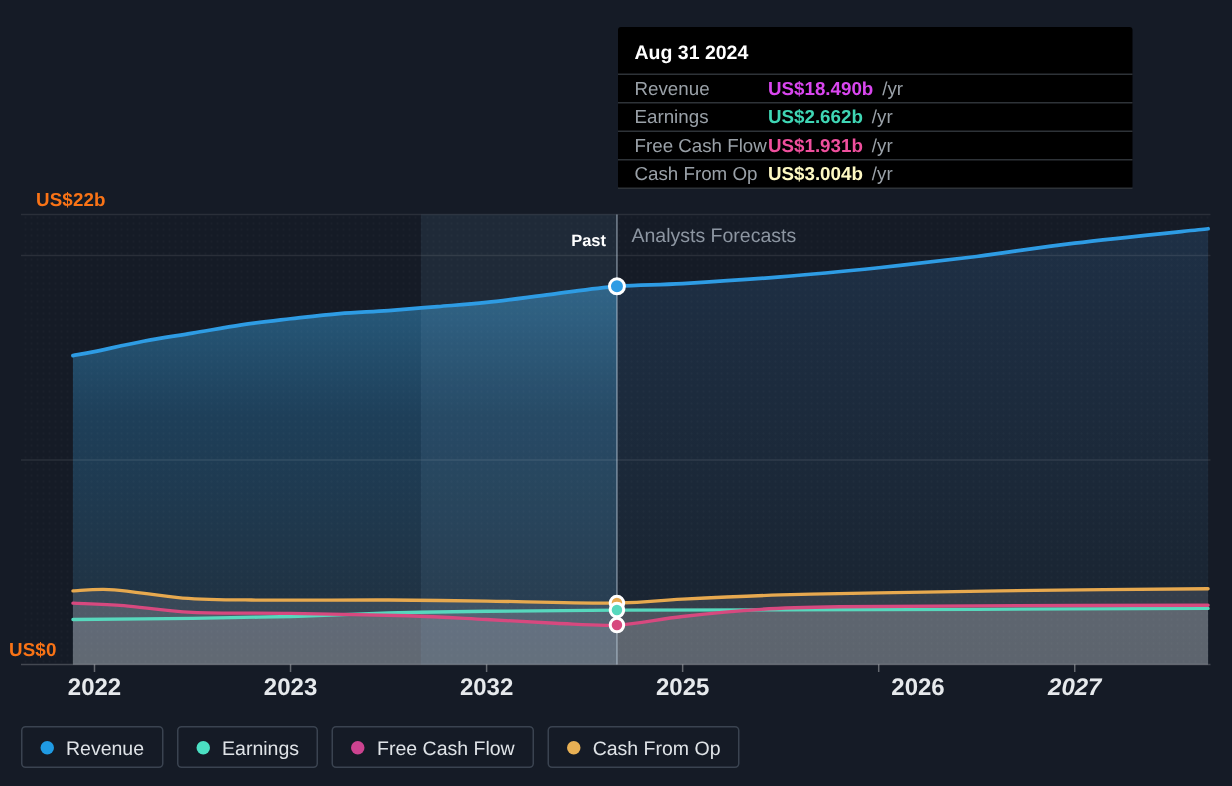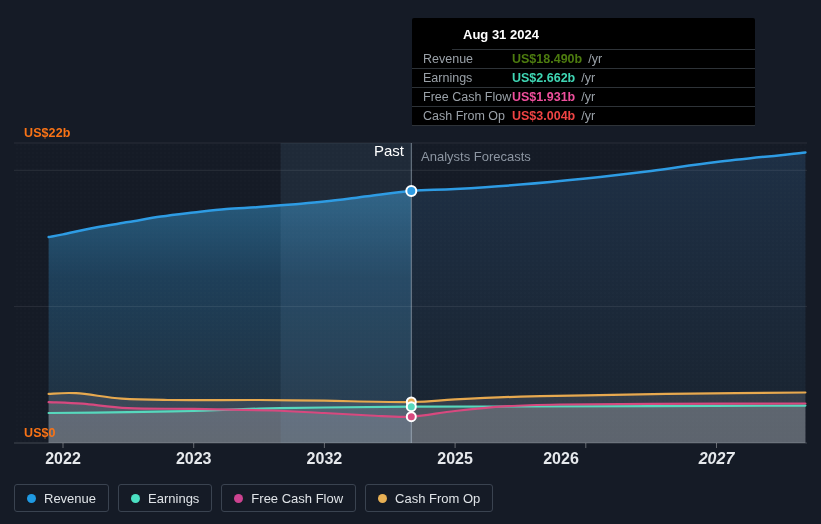--- a/index.html
+++ b/index.html
@@ -6,29 +6,29 @@
   body{
     width:821px;height:524px;position:relative;overflow:hidden;
     background:#151b26;
     font-family:"Liberation Sans",sans-serif;
     -webkit-font-smoothing:antialiased;
   }
   .stage{position:absolute;inset:0;}
   #chart{position:absolute;left:0;top:0;}
   .ylabel{position:absolute;color:#f97316;font-size:12.5px;font-weight:700;letter-spacing:.1px;}
   .ylabel.top{left:24px;top:126px;}
-  .ylabel.bottom{left:24px;top:426px;}
-  .past-label{position:absolute;top:142px;right:417px;color:#ffffff;font-size:15px;font-weight:400;}
+  .ylabel.bottom{left:6px;top:426px;}
+  .past-label{position:absolute;top:155px;right:417px;color:#ffffff;font-size:11px;font-weight:700;}
   .forecast-label{position:absolute;top:149px;left:421px;color:#8d96a2;font-size:13px;}
   .xlab{position:absolute;top:450px;transform:translateX(-50%);color:#e6e9ec;font-size:16px;font-weight:700;}
   .tooltip{
     position:absolute;left:412px;top:18px;width:343px;box-sizing:border-box;
     background:#000000;border-radius:2px;padding-top:7px;z-index:5;
   }
-  .tt-title{color:#fff;font-size:13px;font-weight:700;padding:2px 11px 7px;border-bottom:1px solid #2e3338;margin-left:40px;}
+  .tt-title{color:#fff;font-size:13px;font-weight:700;padding:2px 11px 7px;border-bottom:1px solid #2e3338;}
   .tt-row{display:flex;align-items:center;height:18px;padding:0 11px;border-bottom:1px solid #2e3338;font-size:12.5px;}
   .tt-label{width:89px;color:#9aa1a8;flex:0 0 auto;}
   .tt-value{font-weight:700;}
   .tt-unit{color:#9aa1a8;margin-left:6px;font-weight:400;}
   .legend{position:absolute;left:14px;top:484px;display:flex;gap:9px;}
   .chip{
     display:flex;align-items:center;gap:8px;height:26px;padding:0 12px;
     border:1px solid #3a4350;border-radius:3px;background:transparent;
     color:#dfe3e7;font-size:13px;cursor:pointer;white-space:nowrap;
   }
@@ -83,45 +83,45 @@
 
   <div class="ylabel top">US$22b</div>
   <div class="ylabel bottom">US$0</div>
   <div class="past-label">Past</div>
   <div class="forecast-label">Analysts Forecasts</div>
   <div id="x-labels">
       <div class="xlab" style="left: 63px;">2022</div>
       <div class="xlab" style="left: 193.7px;">2023</div>
       <div class="xlab" style="left: 324.4px;">2032</div>
       <div class="xlab" style="left: 455.1px;">2025</div>
-      <div class="xlab" style="left: 561px; text-align: right;">2026</div>
+      <div class="xlab" style="left: 612px; text-align: right;">2026</div>
       <div class="xlab" style="left: 716.5px; font-style: italic;">2027</div>
     </div>
 
   <div class="tooltip">
     <div class="tt-title">Aug 31 2024</div>
     <div id="tt-rows">
         <div class="tt-row">
           <span class="tt-label">Revenue</span>
-          <span class="tt-value" style="color: #4d7c0f;">US$18.490b</span>
+          <span class="tt-value" style="color: #d946ef;">US$18.490b</span>
           <span class="tt-unit">/yr</span>
         </div>
         <div class="tt-row">
           <span class="tt-label">Earnings</span>
           <span class="tt-value" style="color: rgb(63, 214, 180);">US$2.662b</span>
           <span class="tt-unit">/yr</span>
         </div>
         <div class="tt-row">
           <span class="tt-label">Free Cash Flow</span>
           <span class="tt-value" style="color: rgb(239, 79, 157); text-align: center;">US$1.931b</span>
           <span class="tt-unit">/yr</span>
         </div>
         <div class="tt-row">
           <span class="tt-label">Cash From Op</span>
-          <span class="tt-value" style="color: #ef4444;">US$3.004b</span>
+          <span class="tt-value" style="color: #fef9c3;">US$3.004b</span>
           <span class="tt-unit">/yr</span>
         </div>
       </div>
   </div>
 
   <div class="legend" id="legend">
       <div class="chip">
         <span class="dot" style="background: rgb(31, 154, 227);"></span>
         <span>Revenue</span>
       </div>

